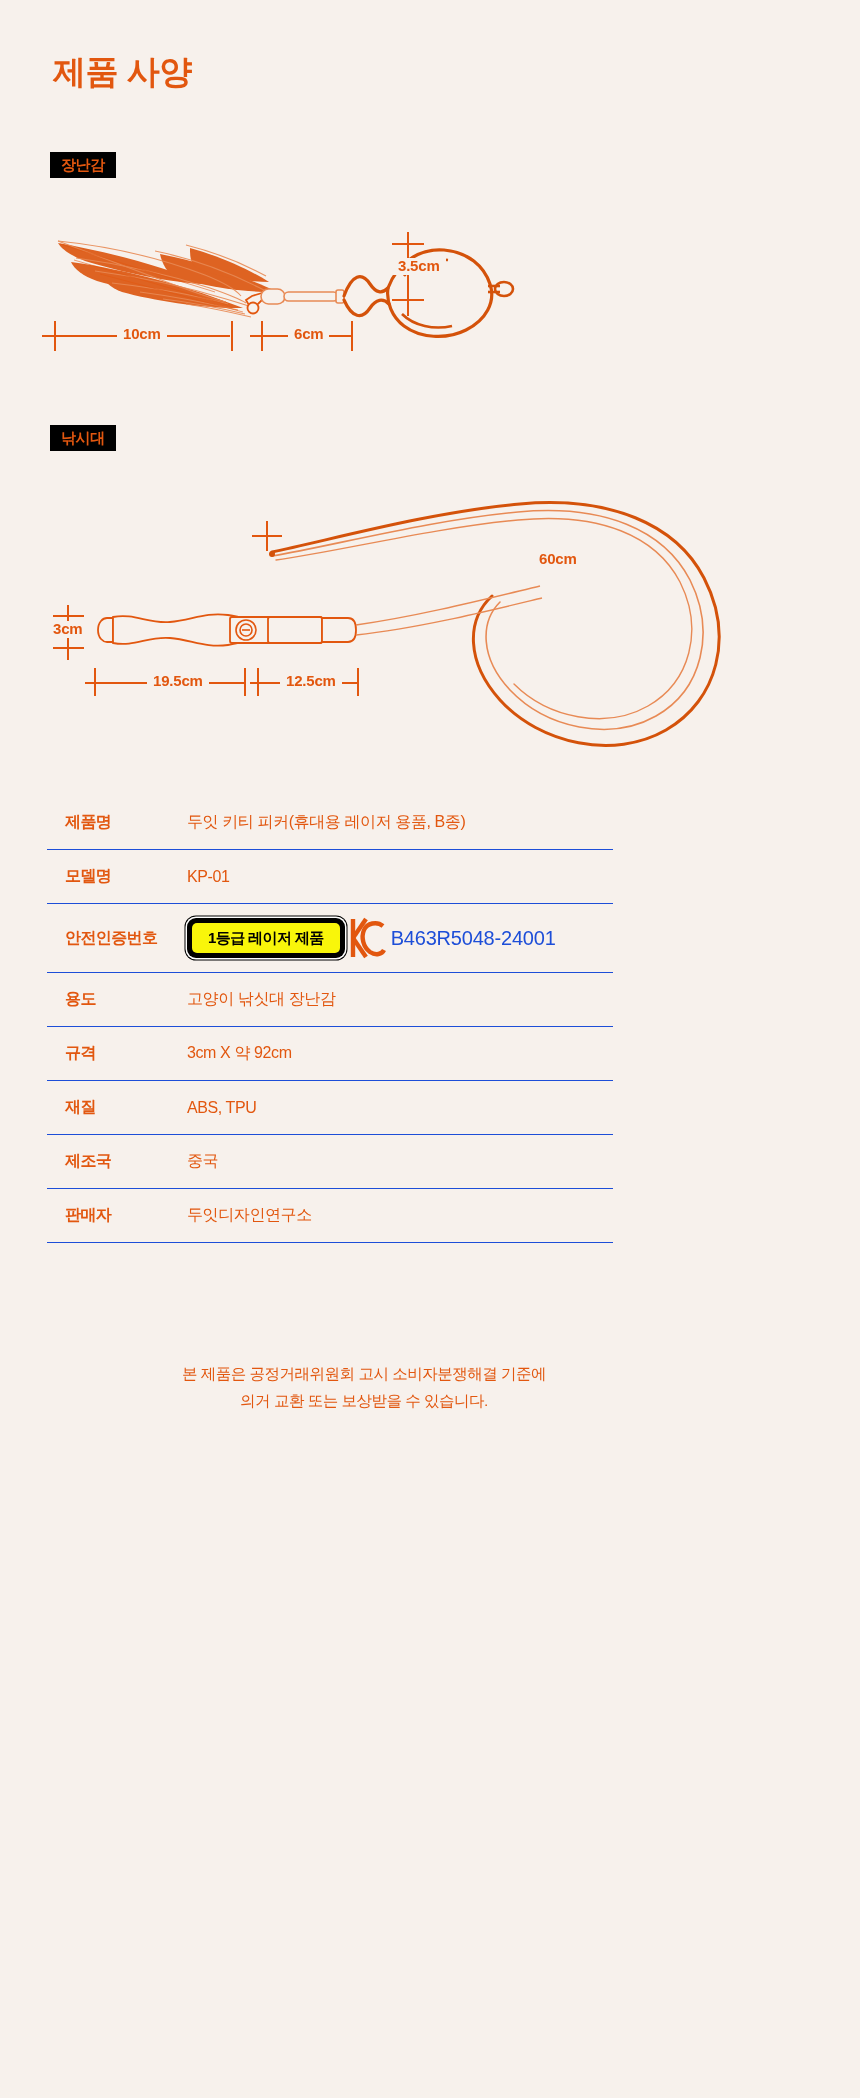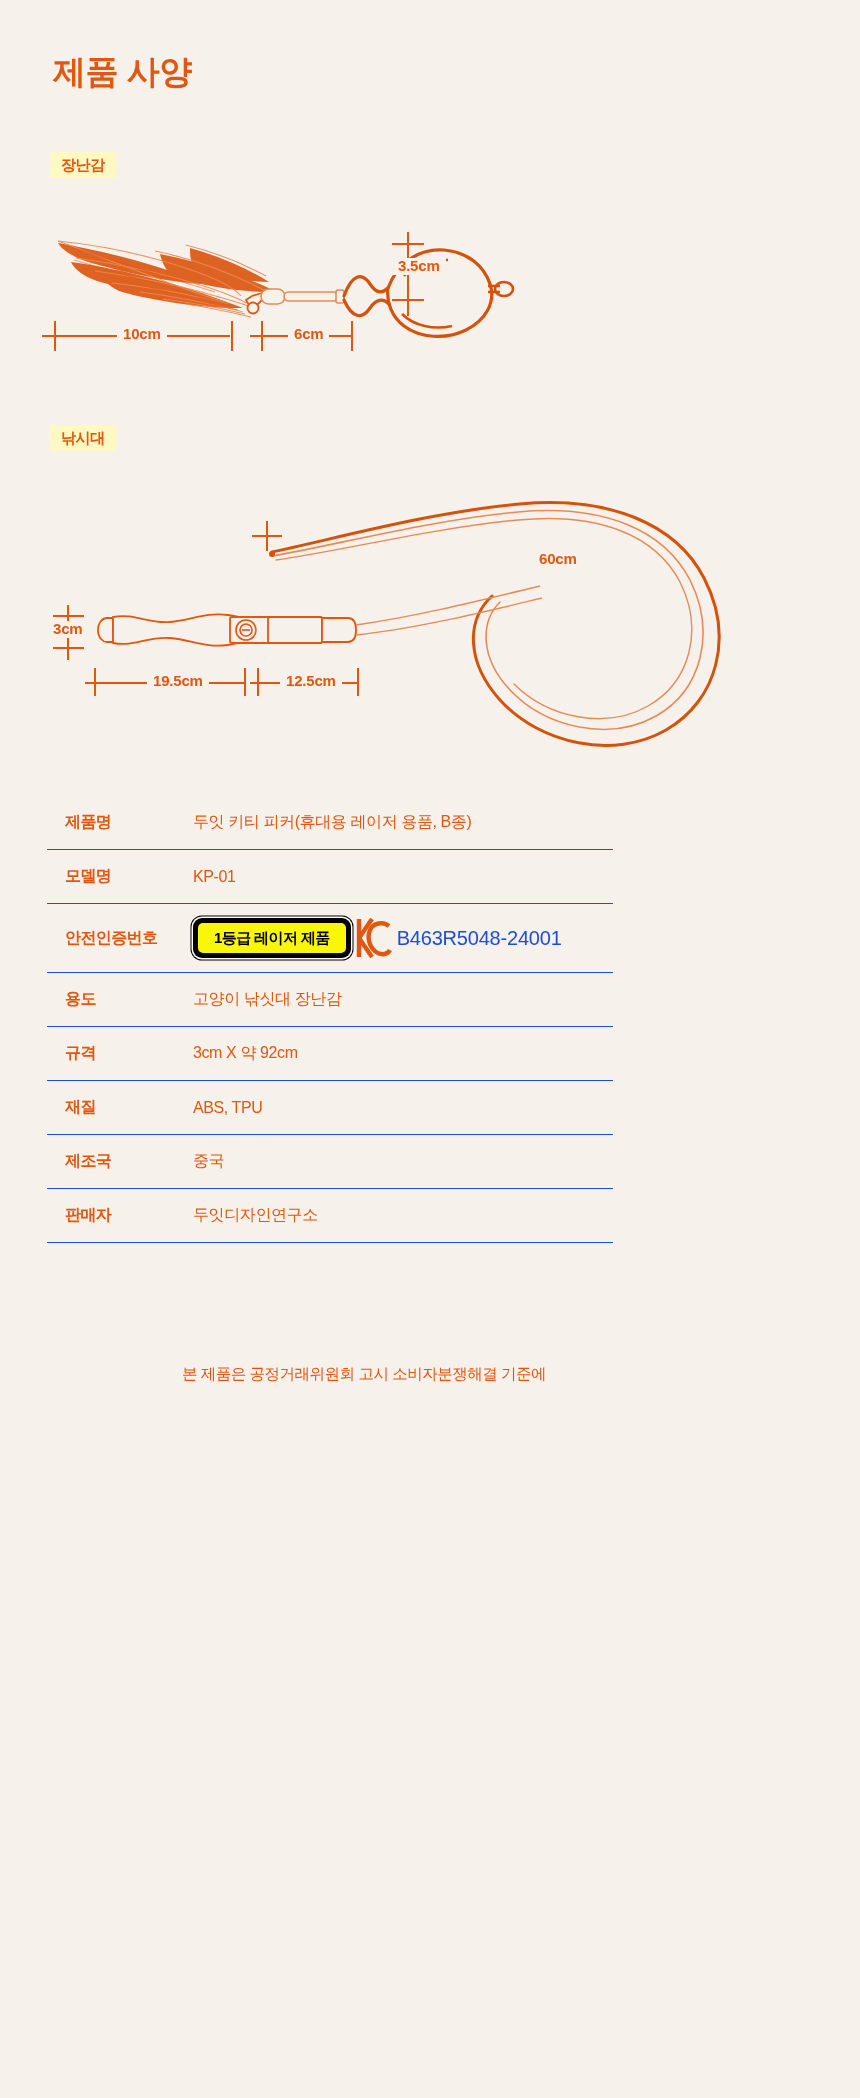--- a/index.html
+++ b/index.html
@@ -23,21 +23,21 @@
     top: 50px;
     font-size: 33px;
     font-weight: bold;
     letter-spacing: -0.5px;
     color: #e2570f;
   }
 
   
   .sec-badge {
     position: absolute;
-    background: #fef9c3;
+    background: #000000;
     color: #e2570f;
     font-size: 15px;
     font-weight: bold;
     padding: 5px 11px 6px 11px;
     letter-spacing: -0.4px;
     line-height: 1;
   }
   #badge-toy  { left: 50px; top: 152px; }
   #badge-rod  { left: 50px; top: 425px; }
 
@@ -92,21 +92,21 @@
     white-space: nowrap;
   }
   .spec-table td {
     vertical-align: middle;
     padding: 16px 0;
     font-size: 16px;
     color: #e2570f;
     letter-spacing: -0.4px;
   }
   .spec-table tr.cert-row th,
-  .spec-table tr.cert-row td { padding: 12px 10px 12px 0; }
+  .spec-table tr.cert-row td { padding: 12px 4px 12px 0; }
   .spec-table tr.cert-row th { padding-left: 18px; }
 
   
   .cert-cell {
     display: flex;
     align-items: center;
     gap: 4px;
   }
   .laser-badge {
     display: inline-flex;
@@ -350,13 +350,14 @@
     </tr>
     <tr>
       <th>판매자</th>
       <td>두잇디자인연구소</td>
     </tr>
   </tbody>
 </table>
 
 <div class="footer-note">
   <div>본 제품은 공정거래위원회 고시 소비자분쟁해결 기준에</div>
+  <div>의거 교환 또는 보상받을 수 있습니다.</div>
 </div>
 
 </body></html>

